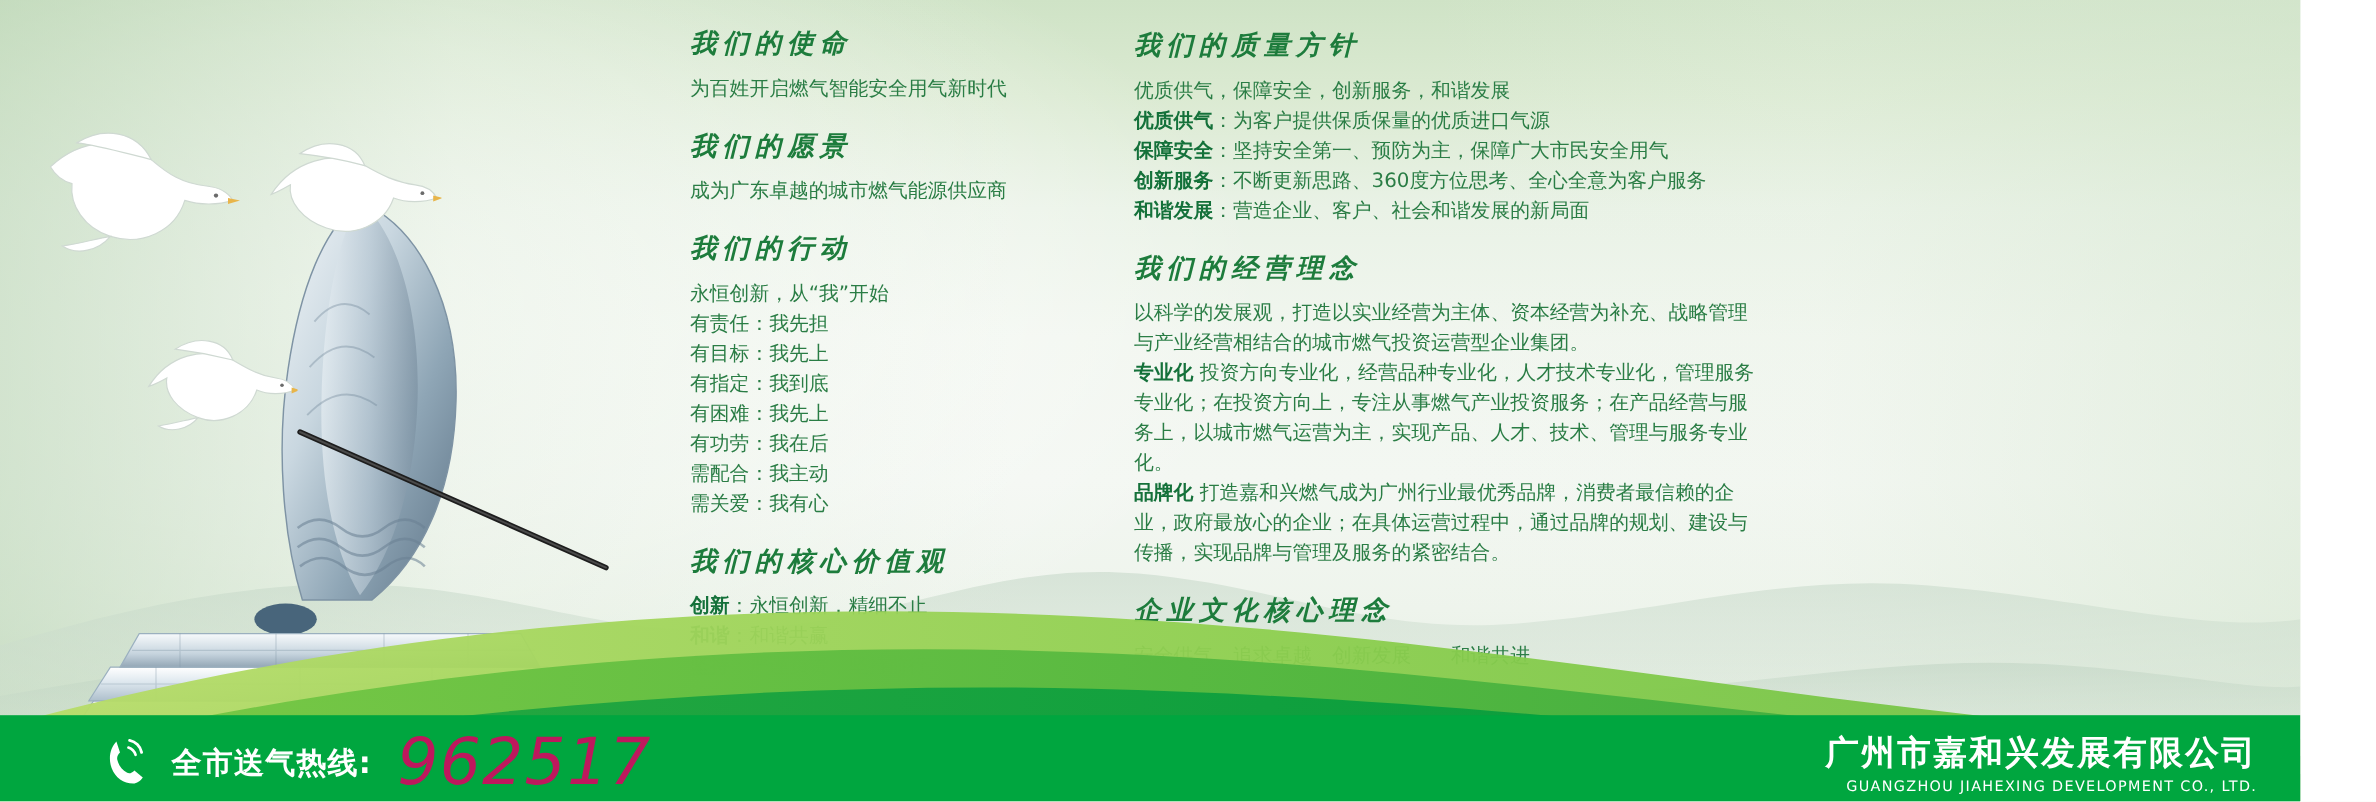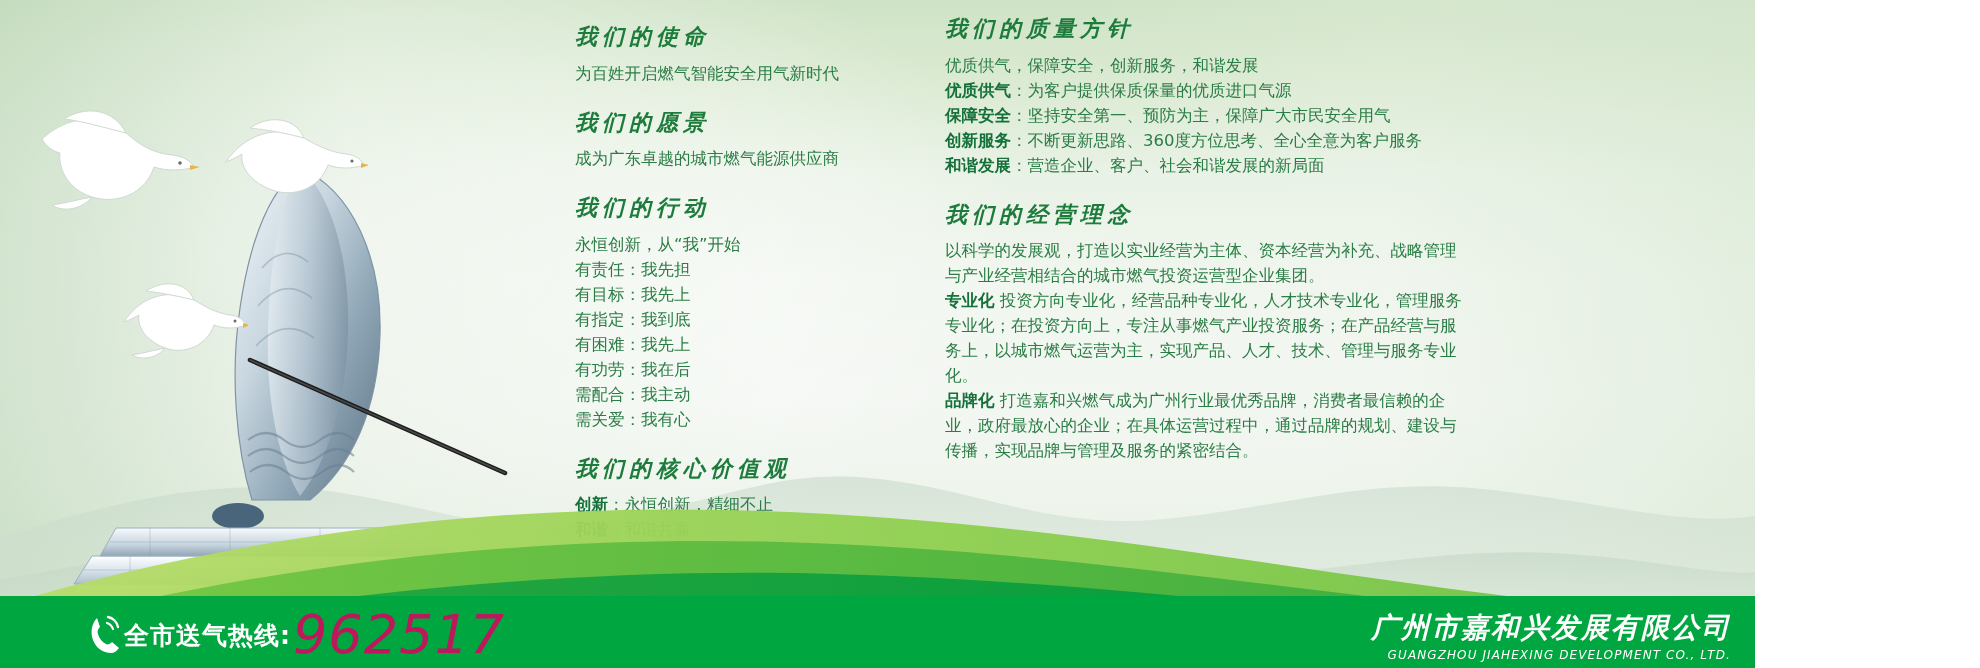--- a/index.html
+++ b/index.html
@@ -2,21 +2,21 @@
 <html><head>
 <meta charset="utf-8">
 <style>
   html, body {
     margin: 0;
     padding: 0;
     background: #ffffff;
   }
   #poster {
     position: relative;
-    width: 1755px;
+    width: 1917px;
     height: 668px;
     overflow: hidden;
     font-family: "DejaVu Sans", "Liberation Sans", sans-serif;
     background: #e7f0e4;
   }
 
   
   .bg-sky {
     position: absolute;
     inset: 0;
@@ -59,21 +59,21 @@
   .dove-1 { left: 30px;  top: 105px; width: 180px; height: 110px; }
   .dove-2 { left: 218px; top: 112px; width: 150px; height: 92px;  }
   .dove-3 { left: 118px; top: 278px; width: 130px; height: 82px;  }
 
   
   .col {
     position: absolute;
     color: #1f7a3a;
   }
   .col-left  { left: 575px;  top: 22px;  width: 350px; }
-  .col-right { left: 945px;  top: 14px;  width: 520px; }
+  .col-right { left: 945px;  top: 24px;  width: 520px; }
 
   .section { margin-bottom: 22px; }
   .section.tight { margin-bottom: 16px; }
 
   .sec-title {
     font-family: "DejaVu Serif", "Liberation Serif", serif;
     font-style: italic;
     font-weight: bold;
     font-size: 22px;
     letter-spacing: 5px;
@@ -118,21 +118,21 @@
     background: #00a63f;
   }
 
   
   .hotline {
     position: absolute;
     left: 88px;
     bottom: 6px;
     display: flex;
     align-items: center;
-    gap: 2px;
+    gap: 21px;
     color: #ffffff;
   }
   .phone-icon {
     width: 34px; height: 40px;
     display: block;
     flex: 0 0 auto;
   }
   .hotline-label {
     font-size: 25px;
     font-weight: bold;
@@ -146,25 +146,24 @@
     font-weight: normal;
     font-style: italic;
     letter-spacing: 1px;
     color: #be185d;
     line-height: 1;
     white-space: nowrap;
   }
 
   .company {
     position: absolute;
-    right: 24px;
+    right: 36px;
     bottom: 6px;
     text-align: right;
     color: #ffffff;
-    font-style: italic;
   }
   .company-cn {
     font-size: 28px;
     font-weight: bold;
     letter-spacing: 2px;
     color: #ffffff;
     white-space: nowrap;
     line-height: 1.2;
   }
   .company-en {
@@ -364,20 +363,24 @@
       <p class="sec-title">我们的经营理念</p>
       <p class="body-para">以科学的发展观，打造以实业经营为主体、资本经营为补充、战略管理与产业经营相结合的城市燃气投资运营型企业集团。</p>
       <p class="body-para">
         <span class="lead">专业化</span>&nbsp;<span>投资方向专业化，经营品种专业化，人才技术专业化，管理服务专业化；在投资方向上，专注从事燃气产业投资服务；在产品经营与服务上，以城市燃气运营为主，实现产品、人才、技术、管理与服务专业化。</span>
       </p>
       <p class="body-para">
         <span class="lead">品牌化</span>&nbsp;<span>打造嘉和兴燃气成为广州行业最优秀品牌，消费者最信赖的企业，政府最放心的企业；在具体运营过程中，通过品牌的规划、建设与传播，实现品牌与管理及服务的紧密结合。</span>
       </p>
     </div>
 
+    <div class="section tight">
+      <p class="sec-title">企业文化核心理念</p>
+      <p class="body-line">安全供气　追求卓越　创新发展　　和谐共进</p>
+    </div>
 
   </div>
 
   <div class="wave-band">
     <svg viewBox="0 0 1980 230" preserveAspectRatio="none">
       <defs>
         <linearGradient id="wLight" x1="0" y1="0" x2="1" y2="0">
           <stop offset="0%" stop-color="#b9dd6a"></stop>
           <stop offset="55%" stop-color="#8ecf4f"></stop>
           <stop offset="100%" stop-color="#6bc043"></stop>

